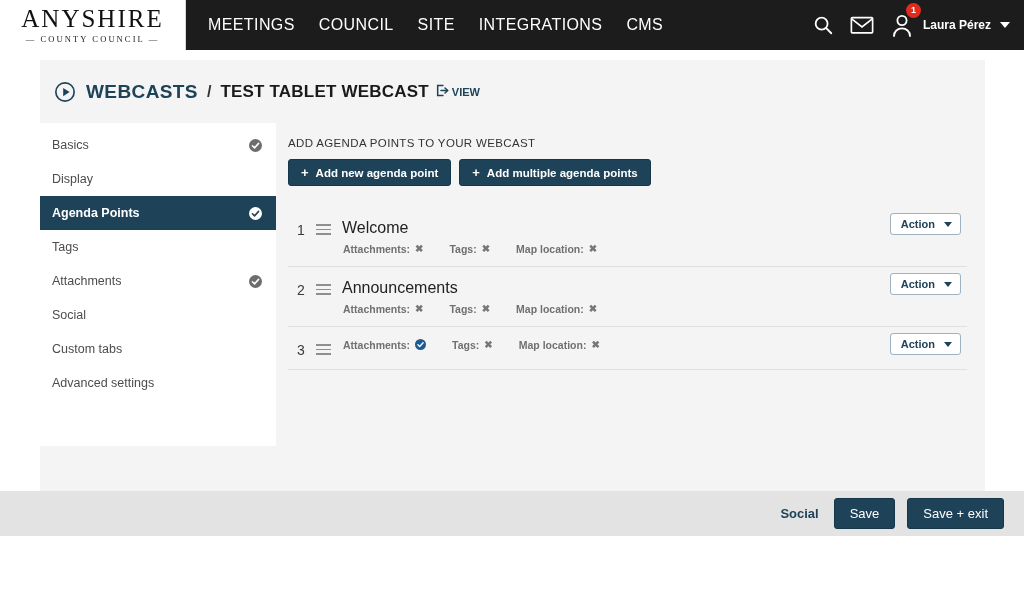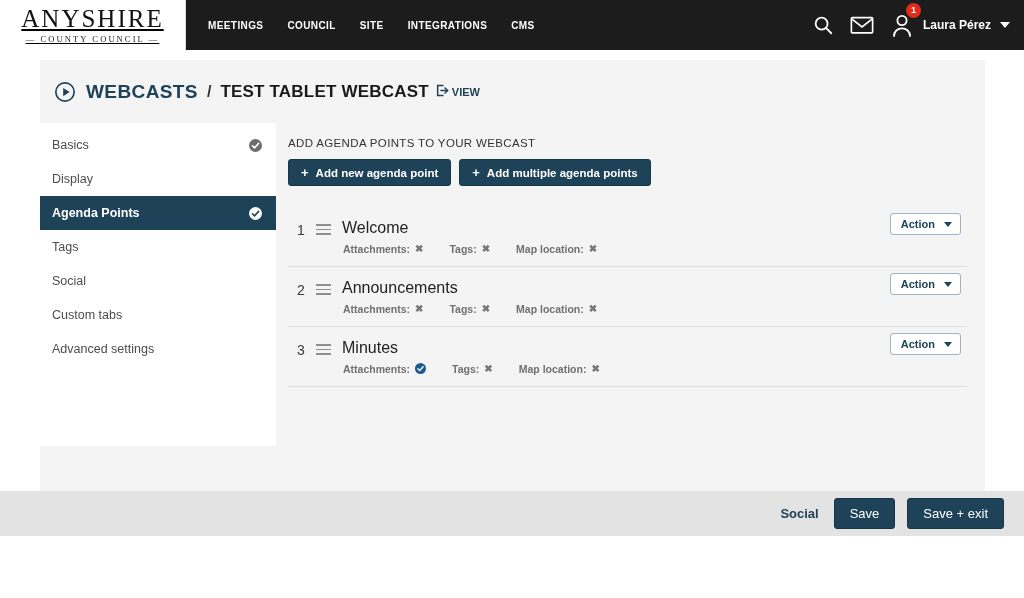--- a/index.html
+++ b/index.html
@@ -15,35 +15,34 @@
     height: 50px; width: 1024px;
     background: #1c1c1c;
     display: flex; align-items: stretch;
     position: relative;
   }
   .logo-block {
     width: 186px; background: #ffffff;
     display: flex; flex-direction: column;
     align-items: center; justify-content: center;
     border-right: 1px solid #d9d9d9;
-    text-decoration: underline;
   }
   .logo-main {
     font-family: "Liberation Serif", serif;
     font-size: 25px; letter-spacing: 2.0px;
     color: #111111; line-height: 1;
   }
   .logo-sub {
     font-family: "Liberation Serif", serif;
     font-size: 8.5px; letter-spacing: 2.1px;
     color: #222222; margin-top: 3px;
   }
   .nav-items { display: flex; align-items: center; padding-left: 10px; gap: 0; }
   .nav-item {
-    color: #ffffff; font-size: 10px; font-weight: bold;
+    color: #ffffff; font-size: 16px; font-weight: normal;
     letter-spacing: 0.4px; padding: 0 12px;
     cursor: pointer; white-space: nowrap;
   }
   .topbar-right {
     margin-left: auto; display: flex; align-items: center;
     gap: 16px; padding-right: 14px;
   }
   .ic { cursor: pointer; display: flex; align-items: center; }
   .user-wrap { display: flex; align-items: center; gap: 7px; cursor: pointer; position: relative; }
   .badge {
@@ -278,20 +277,29 @@
                   <circle cx="8" cy="8" r="8" fill="#ffffff"></circle>
                   <polyline points="4.2,8.3 6.8,10.9 11.8,5.4" fill="none" stroke="#1e4258" stroke-width="1.9" stroke-linecap="round" stroke-linejoin="round"></polyline>
                 </svg>
             </span>
           </div>
 
           <div class="side-item">
             <span class="s-label">Tags</span>
           </div>
 
+          <div class="side-item">
+            <span class="s-label">Attachments</span>
+            <span class="check-gray">
+              <svg width="13" height="13" viewBox="0 0 16 16">
+                  <circle cx="8" cy="8" r="8" fill="#6d6d6d"></circle>
+                  <polyline points="4.2,8.3 6.8,10.9 11.8,5.4" fill="none" stroke="#ffffff" stroke-width="1.9" stroke-linecap="round" stroke-linejoin="round"></polyline>
+                </svg>
+            </span>
+          </div>
 
           <div class="side-item">
             <span class="s-label">Social</span>
           </div>
 
           <div class="side-item">
             <span class="s-label">Custom tabs</span>
           </div>
 
           <div class="side-item">
@@ -378,21 +386,20 @@
           </div>
 
           <div class="agenda-row">
             <div class="row-num">3</div>
             <div class="drag-handle">
                 <i></i>
                 <i></i>
                 <i></i>
               </div>
             <div class="row-body">
-              <div class="row-title">Minutes</div>
               <div class="row-meta">
                 <span class="meta-item">
                   <span>Attachments:</span>
                   <span>
                     <svg width="11" height="11" viewBox="0 0 16 16" style="vertical-align:-1px">
                         <circle cx="8" cy="8" r="8" fill="#1b5a92"></circle>
                         <polyline points="4.2,8.3 6.8,10.9 11.8,5.4" fill="none" stroke="#ffffff" stroke-width="2" stroke-linecap="round" stroke-linejoin="round"></polyline>
                       </svg>
                   </span>
                 </span>

